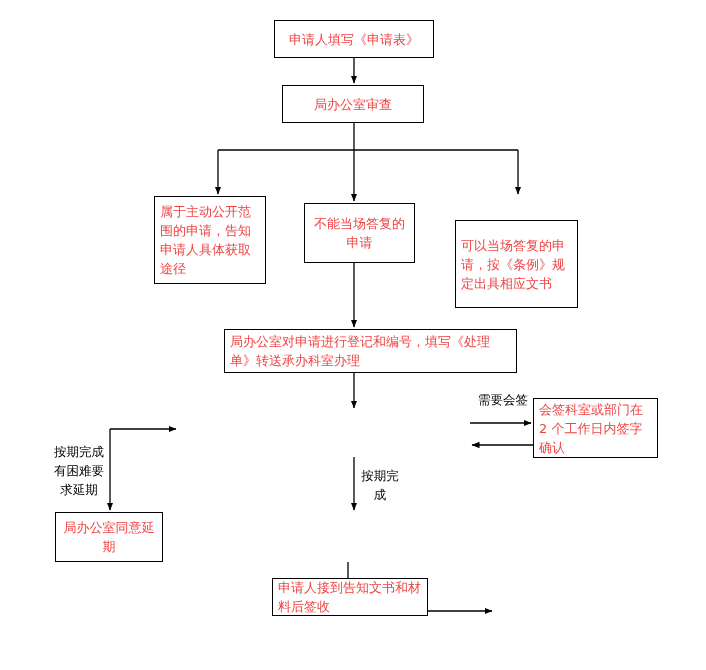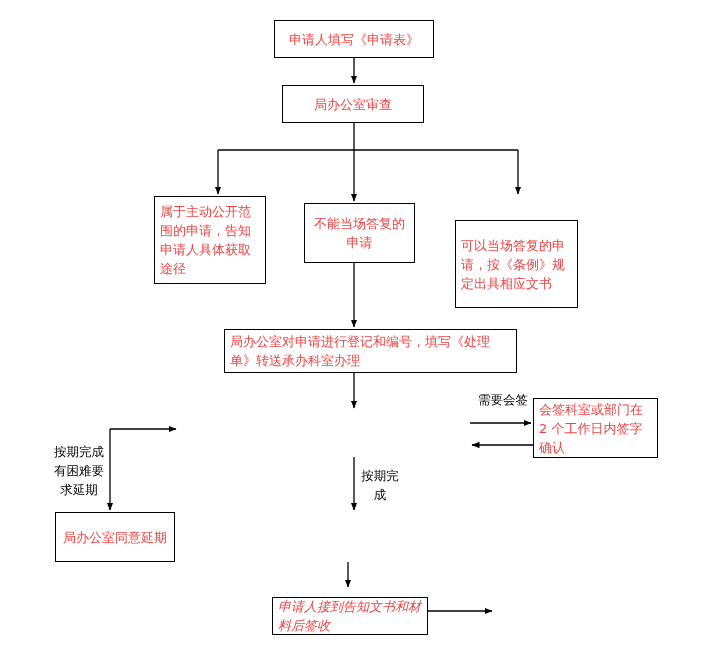--- a/index.html
+++ b/index.html
@@ -127,26 +127,26 @@
 
   <div class="node justify-left" style="left:203px; top:329px; width:293px; height:44px;margin-left:21px;">
     <span class="node-text">局办公室对申请进行登记和编号，填写《处理单》转送承办科室办理</span>
   </div>
 
 
   <div class="node justify-left" style="left:533px; top:398px; width:125px; height:60px;">
     <span class="node-text">会签科室或部门在 2 个工作日内签字确认</span>
   </div>
 
-  <div class="node" style="left:55px; top:512px; width:120px; height:50px;">
+  <div class="node" style="left:55px; top:512px; width:108px; height:50px;">
     <span class="node-text">局办公室同意延期</span>
   </div>
 
 
-  <div class="node justify-left" style="left:272px; top:597px; width:156px; height:31px;font-style:italic;">
+  <div class="node justify-left" style="left:272px; top:578px; width:156px; height:31px;">
     <span class="node-text">申请人接到告知文书和材料后签收</span>
   </div>
 
 
   <div class="edge-label" style="left:468px; top:390px; width:70px;">需要会签</div>
 
   <div class="edge-label align-left" style="left:50px; top:442px; width:58px;">按期完成有困难要求延期</div>
 
   <div class="edge-label" style="left:360px; top:466px; width:40px;">按期完成</div>
 

